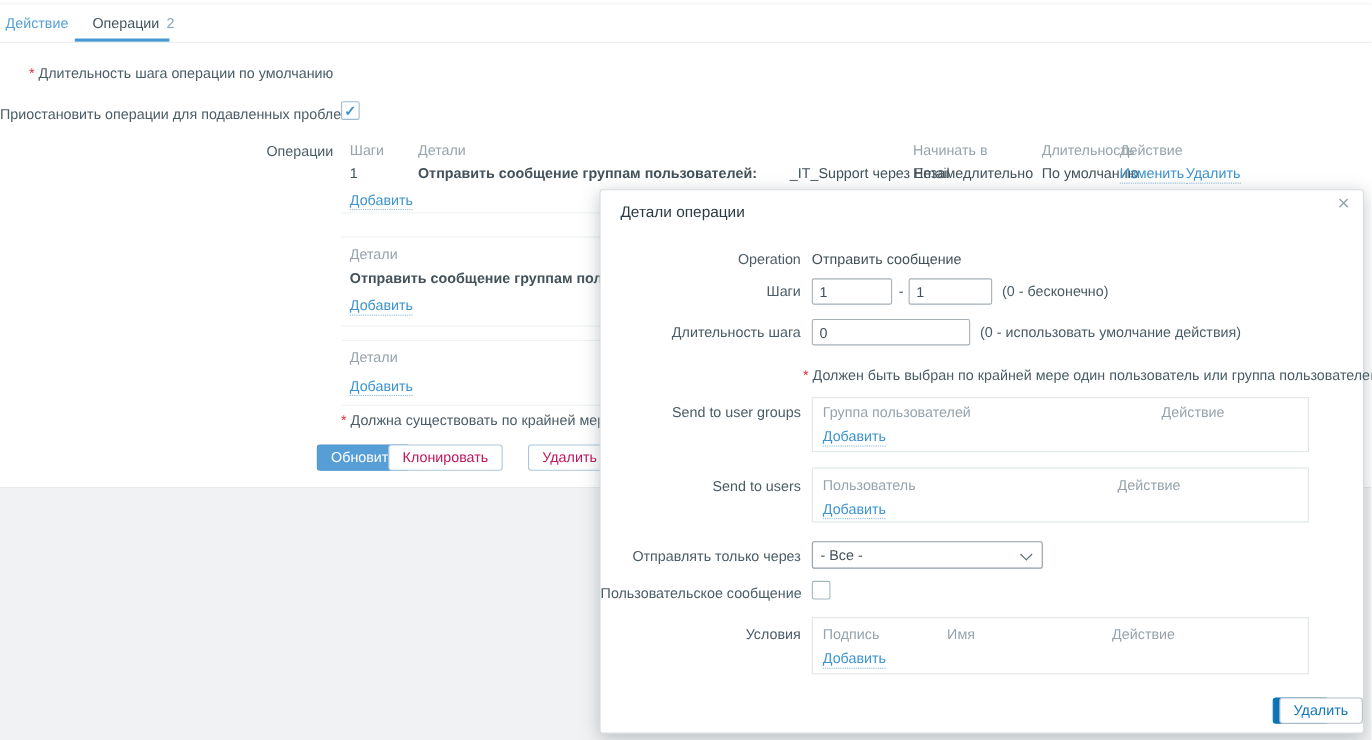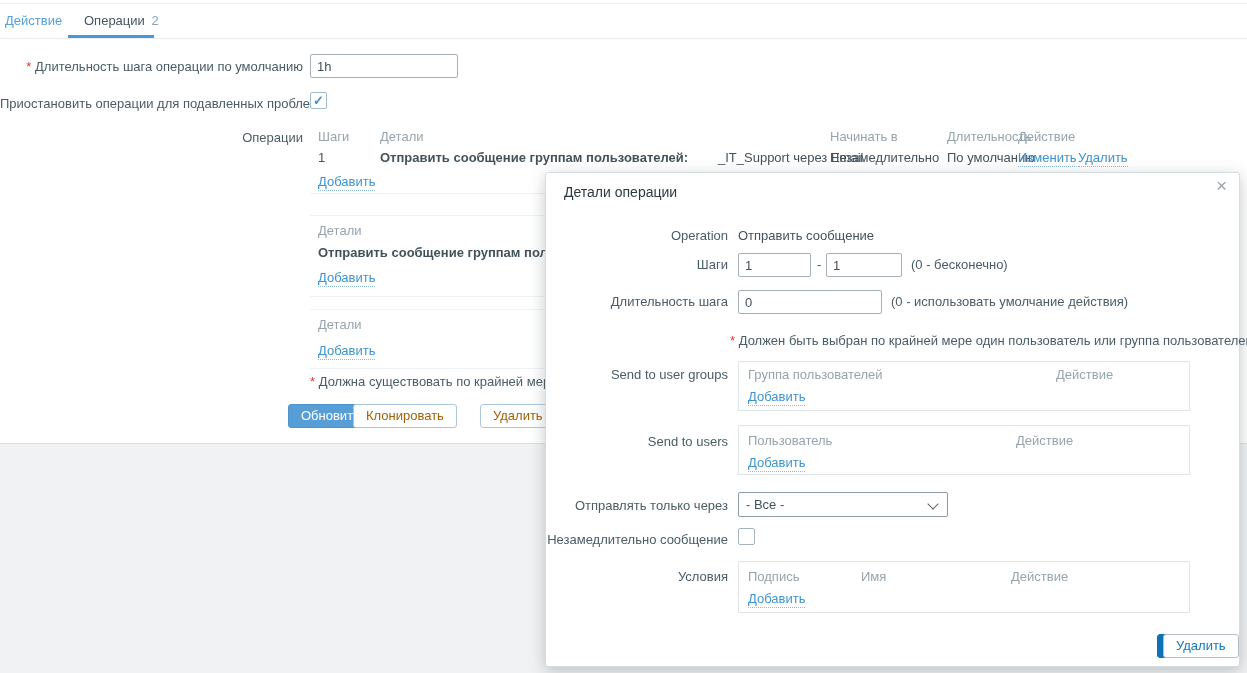--- a/index.html
+++ b/index.html
@@ -16,21 +16,21 @@
   .red{color:#e33734;}
   .inp{position:absolute;box-sizing:border-box;height:24px;border:1px solid #a6b0b6;border-radius:2px;
        padding:0 6px;font:13px "Liberation Sans",sans-serif;color:#43525a;background:#fff;}
   .checkbox{position:absolute;box-sizing:border-box;width:17px;height:17px;border:1px solid #a6b6bf;
             border-radius:2px;background:#fff;text-align:center;line-height:15px;font-size:13px;
             color:#3f92d0;font-weight:bold;cursor:pointer;}
   .tablebox{position:absolute;box-sizing:border-box;border:1px solid #e0e5e8;background:#fff;}
   .btn{position:absolute;box-sizing:border-box;height:24px;border-radius:3px;font:13px "Liberation Sans",sans-serif;
        padding:0 12px;cursor:pointer;line-height:22px;text-align:center;}
   .btn-fill{background:#579ed6;border:1px solid #4e95cd;color:#fff;}
-  .btn-outline{background:#fff;border:1px solid #acc8de;color:#a16207;}
+  .btn-outline{background:#fff;border:1px solid #acc8de;color:#be185d;}
   .btn-dark{background:#0d73b7;border:1px solid #0d73b7;color:#fff;font-weight:bold;}
   .btn-cancel{background:#fff;border:1px solid #b6bec5;color:#1078bc;}
   .tab-underline{position:absolute;background:#4899d2;}
   .modal{position:absolute;left:545px;top:172px;width:693px;height:493px;background:#fff;
          border:1px solid #d7dcdf;border-radius:3px;box-shadow:0 4px 16px rgba(90,100,110,.35);z-index:10;}
   .modal-title{position:absolute;left:18px;top:11px;font-size:14px;font-weight:normal;color:#2b3a42;}
   .close-x{position:absolute;right:12px;top:3px;font-size:19px;color:#98a6ad;cursor:pointer;line-height:20px;}
   .selectbox{position:absolute;box-sizing:border-box;border:1px solid #8f9aa1;border-radius:2px;background:#fff;
              height:25px;line-height:23px;padding:0 24px 0 7px;cursor:pointer;color:#43525a;}
   .chev{position:absolute;right:10px;top:7px;width:7px;height:7px;border-right:1.6px solid #5c6a72;
@@ -50,21 +50,20 @@
     <span>Операции</span>
     <span style="color:#8aa5ba;margin-left:3px;">2</span>
   </div>
   <div class="tab-underline" style="left:68px;top:35px;width:86px;height:3px;"></div>
   <div class="line" style="left:0;top:38px;width:1247px;"></div>
 
   <div class="lbl" style="top:59px;">
     <span class="red">*</span>
     <span>Длительность шага операции по умолчанию</span>
   </div>
-  <input class="inp" style="left: 310px; top: 54px; width: 148px;" value="1h">
 
   <div class="lbl" style="top:96px;">Приостановить операции для подавленных проблем</div>
   <div class="checkbox" style="left:310px;top:92px;border-color:#9dbbd3;">
     <span>✓</span>
   </div>
 
   <div class="lbl" style="top:130px;">Операции</div>
   <span class="abs hdr" style="left:318px;top:129px;">Шаги</span>
   <span class="abs hdr" style="left:380px;top:129px;">Детали</span>
   <span class="abs hdr" style="left:830px;top:129px;">Начинать в</span>
@@ -137,21 +136,21 @@
     <span class="abs hdr" style="left:202px;top:260px;">Пользователь</span>
     <span class="abs hdr" style="left:470px;top:260px;">Действие</span>
     <a class="abs link dotted" style="left:202px;top:282px;">Добавить</a>
 
     <div class="mlbl" style="top:325px;">Отправлять только через</div>
     <div class="selectbox" style="left:192px;top:319px;width:210px;">
       <span>- Все -</span>
       <span class="chev"></span>
     </div>
 
-    <div class="mlbl" style="top:359px;">Незамедлительно сообщение</div>
+    <div class="mlbl" style="top:359px;">Пользовательское сообщение</div>
     <div class="checkbox" style="left:192px;top:355px;"></div>
 
     <div class="mlbl" style="top:396px;">Условия</div>
     <div class="tablebox" style="left:192px;top:388px;width:452px;height:52px;"></div>
     <span class="abs hdr" style="left:202px;top:396px;">Подпись</span>
     <span class="abs hdr" style="left:315px;top:396px;">Имя</span>
     <span class="abs hdr" style="left:465px;top:396px;">Действие</span>
     <a class="abs link dotted" style="left:202px;top:418px;">Добавить</a>
 
     <button class="btn btn-dark" style="left:563px;top:461px;margin-left:48px;">Add</button>

